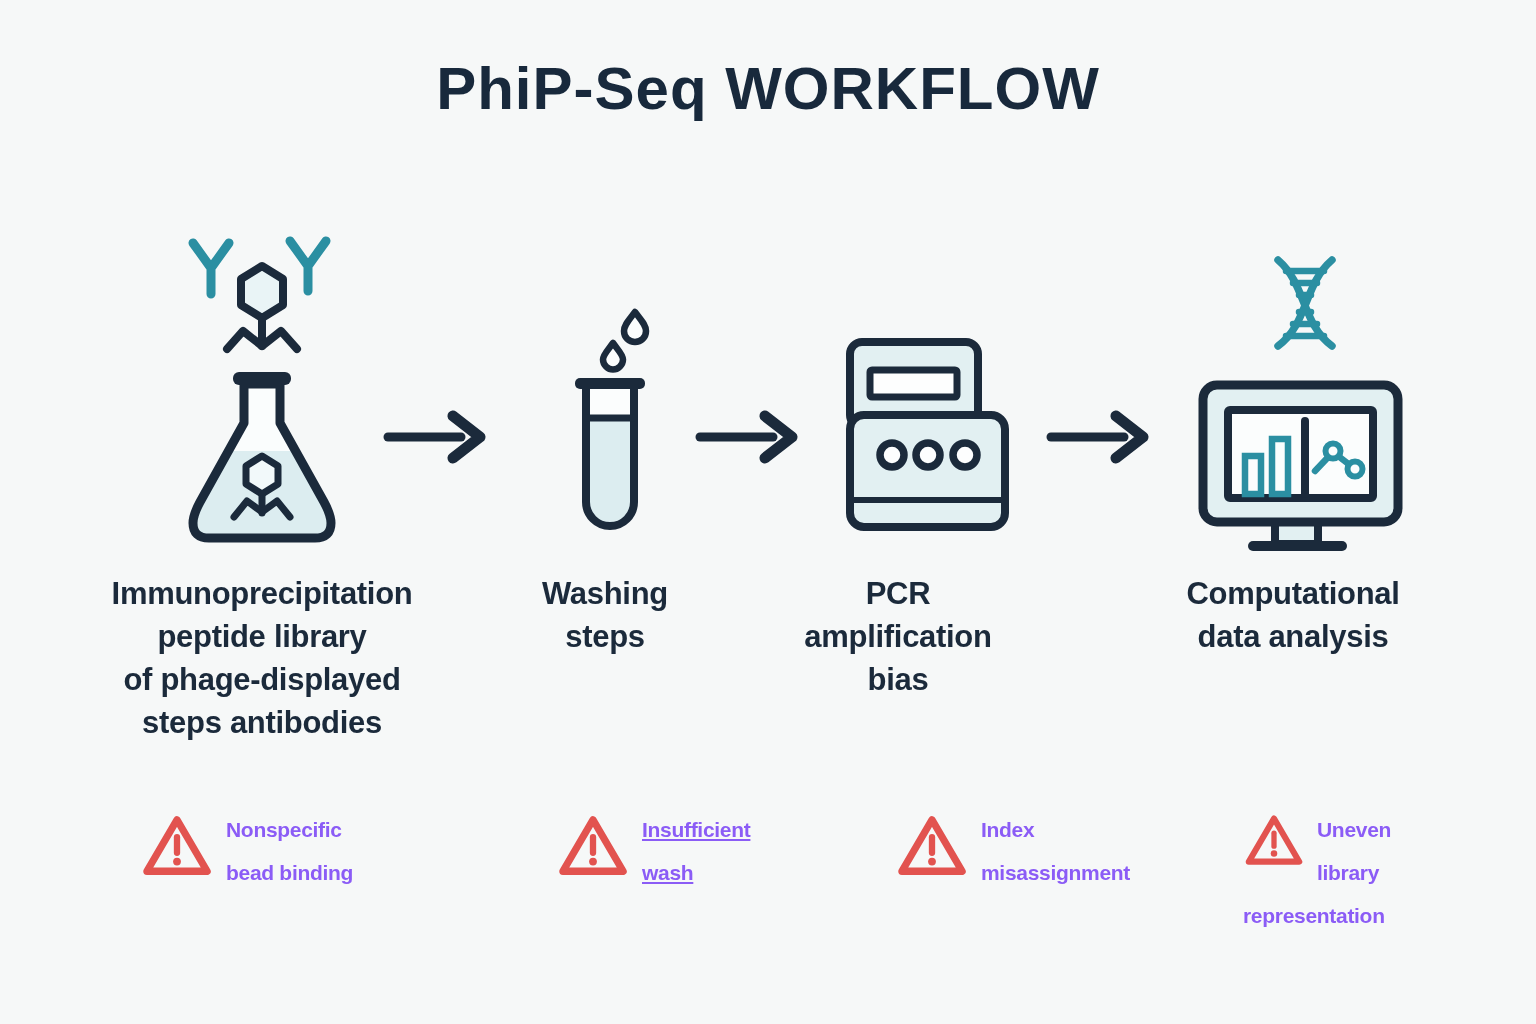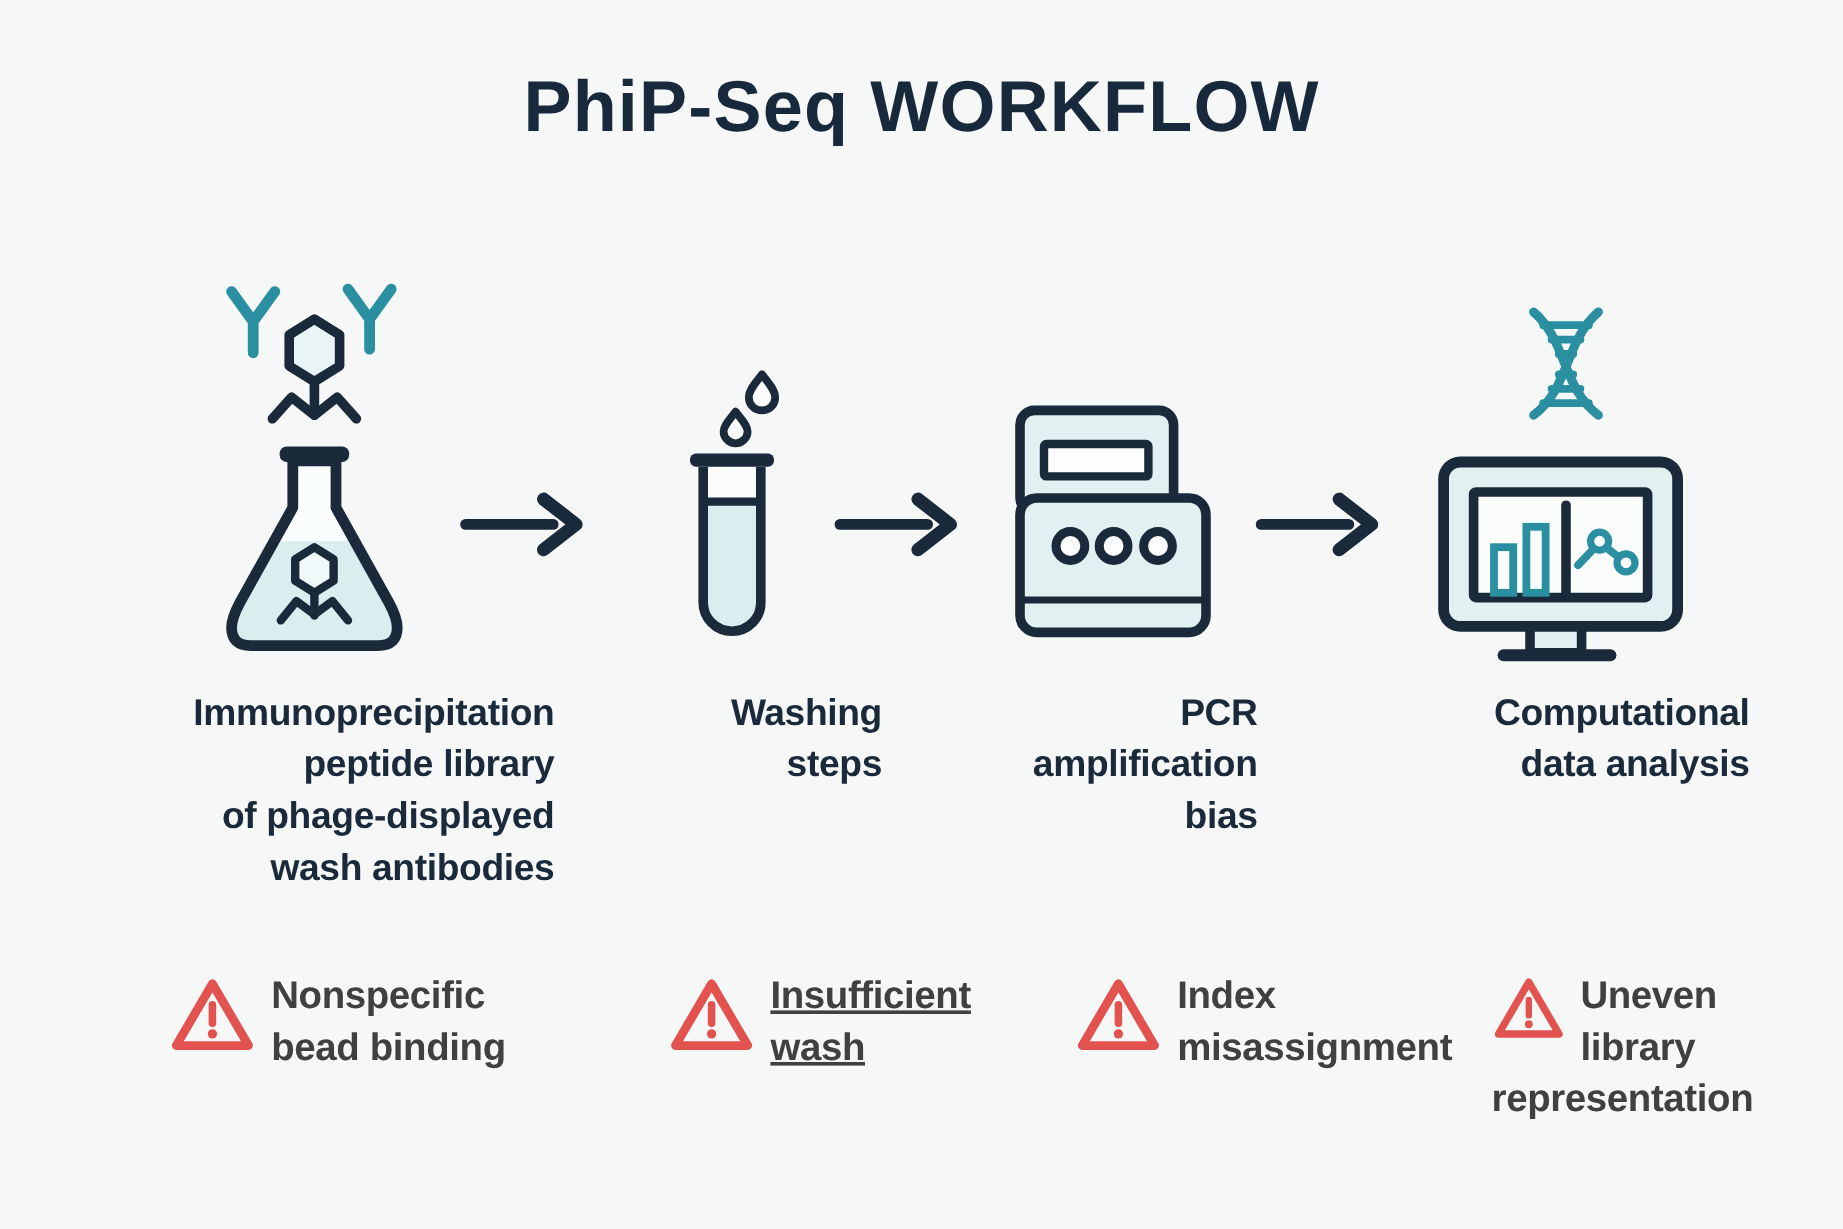--- a/index.html
+++ b/index.html
@@ -13,28 +13,28 @@
   }
   .title{
     position:absolute;top:54px;left:0;width:1536px;
     margin:0;text-align:center;
     font-size:60px;font-weight:700;letter-spacing:1px;
     color:#18293c;
   }
   .icon-wrap{position:absolute;line-height:0;}
   .arrow{position:absolute;line-height:0;}
   .caption{
-    position:absolute;text-align:right;
+    position:absolute;text-align:center;
     font-size:31px;font-weight:600;line-height:43px;
     letter-spacing:-0.3px;color:#1b2a3b;
   }
   .warning{
     position:absolute;
-    font-size:32px;font-weight:600;line-height:43px;
-    letter-spacing:-0.3px;color:#404040;
+    font-size:21px;font-weight:600;line-height:43px;
+    letter-spacing:-0.3px;color:#8b5cf6;
   }
   .warning .tri{float:left;margin:4px 12px 0 0;line-height:0;}
   .warning .tri svg{width:74px;height:68px;}
   .warning.small .tri svg{width:62px;height:57px;}
 </style>
 </head>
 <body>
 
 <h1 class="title">PhiP-Seq WORKFLOW</h1>
 
@@ -148,21 +148,21 @@
       <circle cx="143" cy="211" r="7.5" fill="#fbfdfd" stroke="#2b8fa2" stroke-width="6"></circle>
       <circle cx="165" cy="229" r="7.5" fill="#fbfdfd" stroke="#2b8fa2" stroke-width="6"></circle>
     </g>
   </svg>
 </div>
 
 <div class="caption" style="left:62px;top:572px;width:400px;">
     <div class="line">Immunoprecipitation</div>
     <div class="line">peptide library</div>
     <div class="line">of phage-displayed</div>
-    <div class="line">wash antibodies</div>
+    <div class="line">steps antibodies</div>
   </div>
 <div class="caption" style="left:475px;top:572px;width:260px;">
     <div class="line">Washing</div>
     <div class="line">steps</div>
   </div>
 <div class="caption" style="left:748px;top:572px;width:300px;">
     <div class="line">PCR</div>
     <div class="line">amplification</div>
     <div class="line">bias</div>
   </div>

